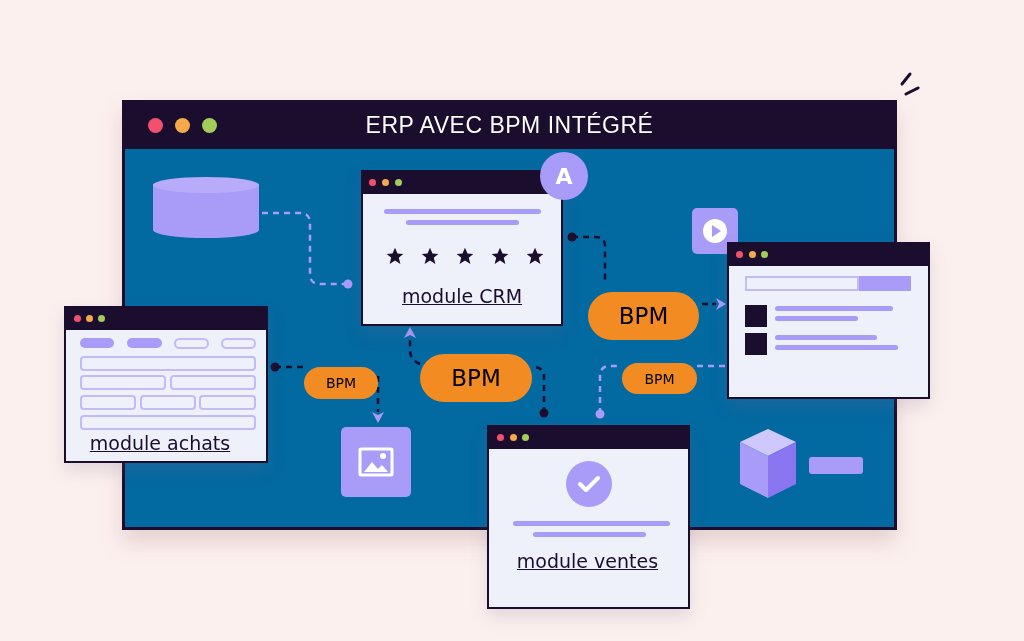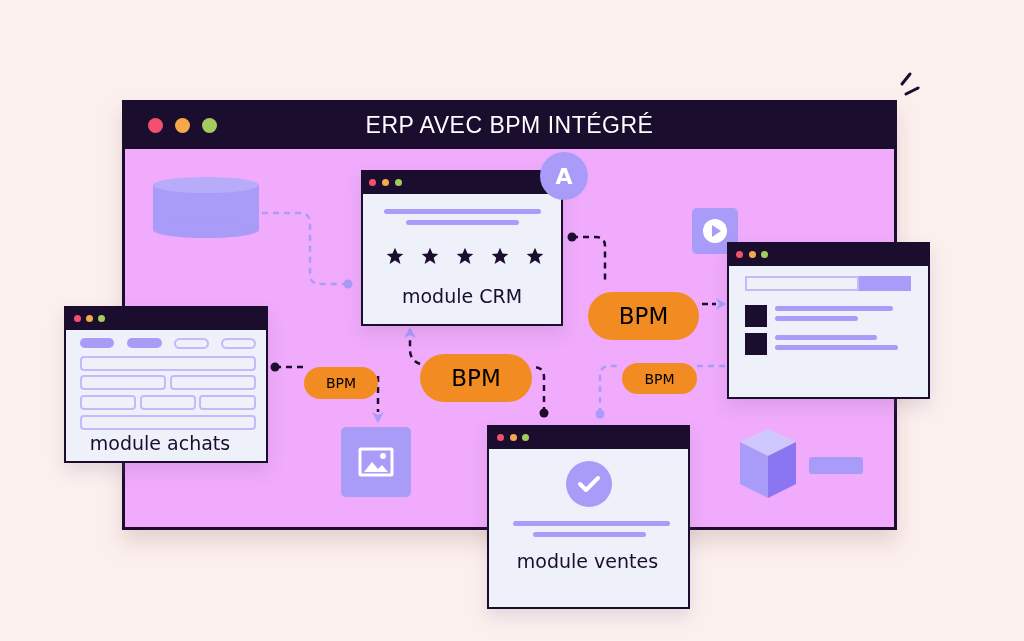--- a/index.html
+++ b/index.html
@@ -4,40 +4,40 @@
 <style>
   html, body { margin:0; padding:0; }
   body {
     width:1024px; height:641px; overflow:hidden; position:relative;
     background:#fcf0ee;
     font-family:"DejaVu Sans", sans-serif;
   }
   .abs { position:absolute; }
   .main-window {
     left:122px; top:100px; width:775px; height:430px;
-    background:#f0abfc; border:3px solid #1a0d2e; box-sizing:border-box;
+    background:#0369a1; border:3px solid #1a0d2e; box-sizing:border-box;
     box-shadow: 0 12px 20px rgba(160,120,120,0.25);
   }
   .main-titlebar {
     left:0; top:0; right:0; height:46px; background:#1a0d2e;
   }
   .main-title {
     position:absolute; left:0; right:0; top:9px; text-align:center;
     color:#ffffff; font-size:23px; letter-spacing:0.5px;
     font-family:"Liberation Sans", sans-serif;
   }
   .dot { position:absolute; border-radius:50%; }
   .win {
     background:#eef0fa; border:2px solid #1a0d2e; box-sizing:border-box;
     box-shadow: 0 8px 16px rgba(120,100,140,0.18);
   }
   .win-bar { position:absolute; left:0; top:0; right:0; height:20px; background:#1a0d2e; }
   .win-label {
     position:absolute; left:0; right:0; text-align:center;
-    color:#1a0d2e; font-size:19px;
+    color:#1a0d2e; font-size:19px;text-decoration:underline;
   }
   .lav { background:#a99bf8; }
   .pill {
     position:absolute; background:#f28c22; color:#000000; border-radius:26px;
     display:flex; align-items:center; justify-content:center;margin-top:12px;
   }
   .outline-box { position:absolute; border:2px solid #c4bafa; border-radius:4px; box-sizing:border-box; }
   svg.overlay { position:absolute; left:0; top:0; }
 </style>
 </head>

